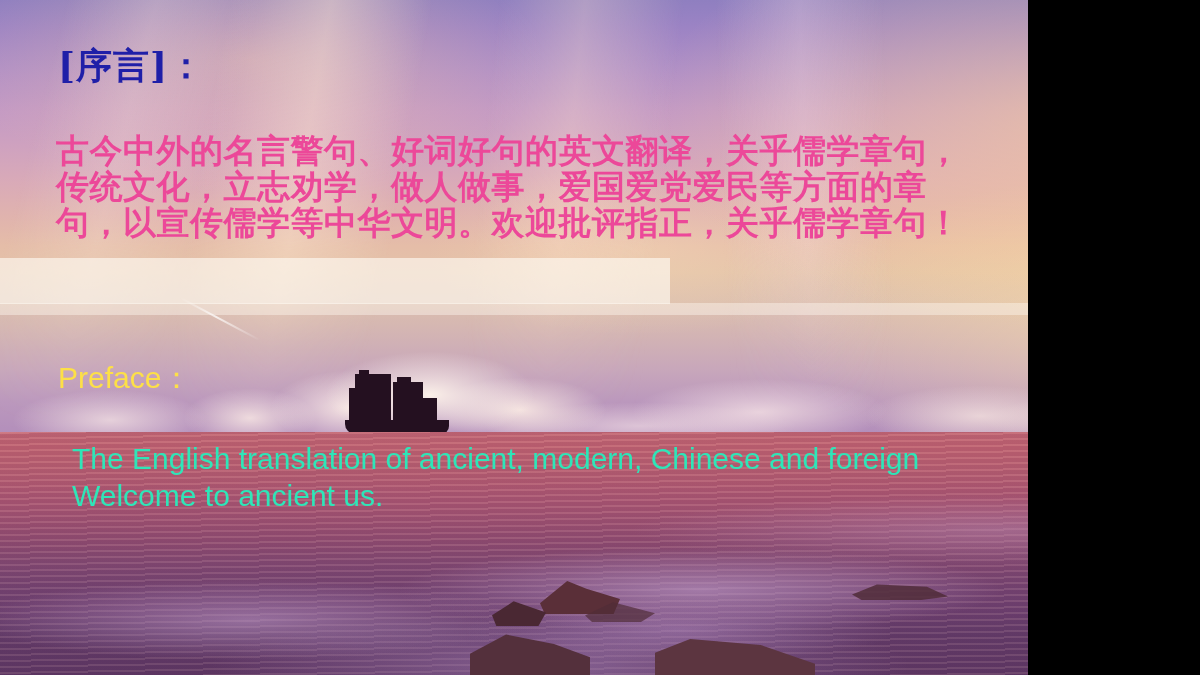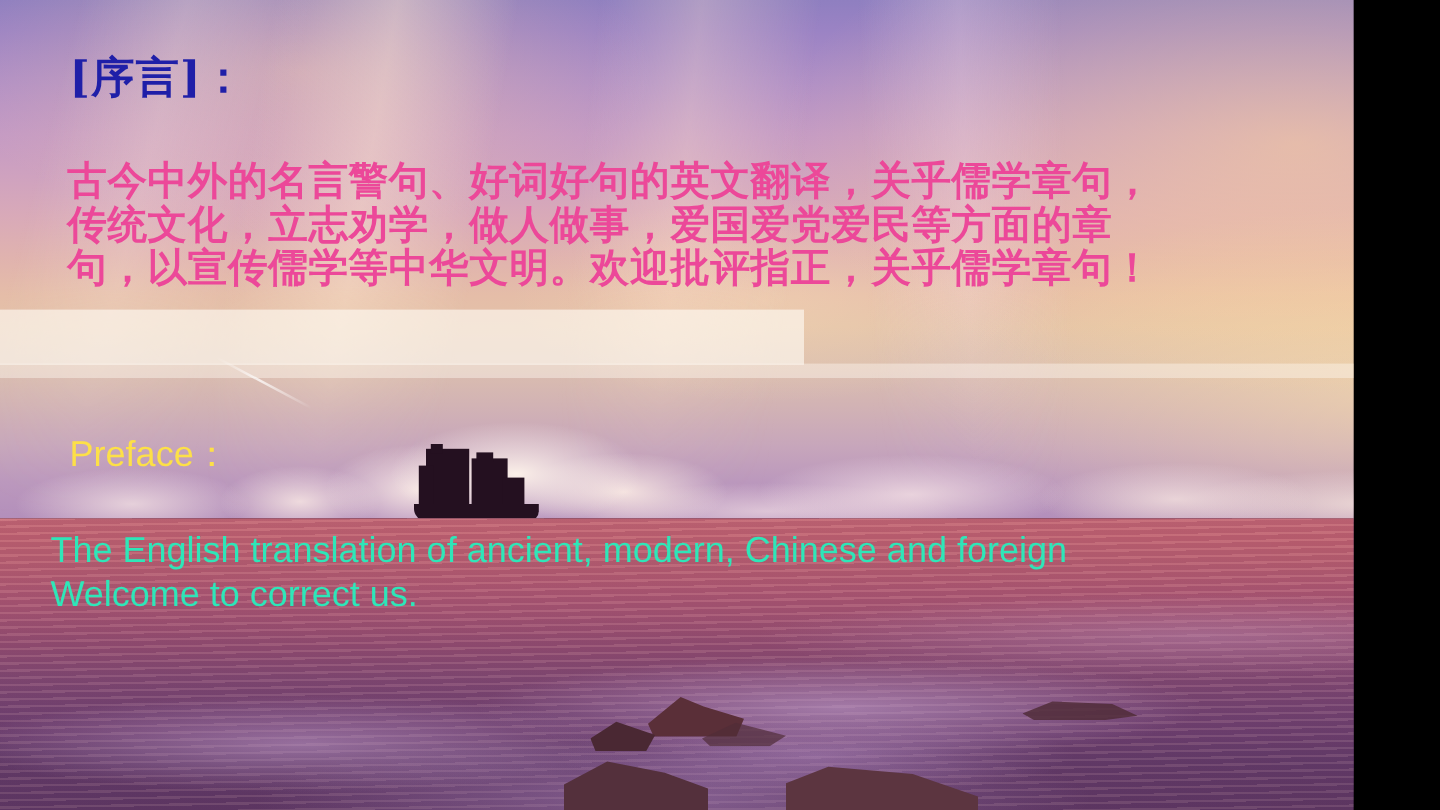--- a/index.html
+++ b/index.html
@@ -2,21 +2,21 @@
 <html><head>
 <meta charset="utf-8">
 <style>
   html, body {
     margin: 0;
     padding: 0;
     background: #000;
   }
   #slide {
     position: relative;
-    width: 1128px;
+    width: 1028px;
     height: 675px;
     overflow: hidden;
     font-family: "Liberation Sans", sans-serif;
   }
 
   
   .bg-layer { position: absolute; left: 0; top: 0; width: 1200px; height: 675px; }
 
   
   .sky {
@@ -183,21 +183,21 @@
   .en-title {
     position: absolute;
     left: 58px; top: 358px;
     font-family: "Liberation Sans", sans-serif;
     font-size: 30px;
     color: #fde047;
     white-space: nowrap;
   }
   .en-body {
     position: absolute;
-    left: 42px; top: 440px;
+    left: 72px; top: 440px;
     width: 1060px;
     font-family: "Liberation Sans", sans-serif;
     font-size: 30px;
     line-height: 37px;
     color: #2ee6b8;
   }
   .en-body div { white-space: nowrap; }
 </style>
 </head>
 <body>
@@ -242,16 +242,16 @@
   <div class="cn-body">
     <div>古今中外的名言警句、好词好句的英文翻译，关乎儒学章句，</div>
     <div>传统文化，立志劝学，做人做事，爱国爱党爱民等方面的章</div>
     <div>句，以宣传儒学等中华文明。欢迎批评指正，关乎儒学章句！</div>
   </div>
 
   <div class="en-title">Preface：</div>
 
   <div class="en-body">
     <div>The English translation of ancient, modern, Chinese and foreign</div>
-    <div>Welcome to correct us.</div>
+    <div>Welcome to ancient us.</div>
   </div>
 
 </div>
 
 </body></html>

